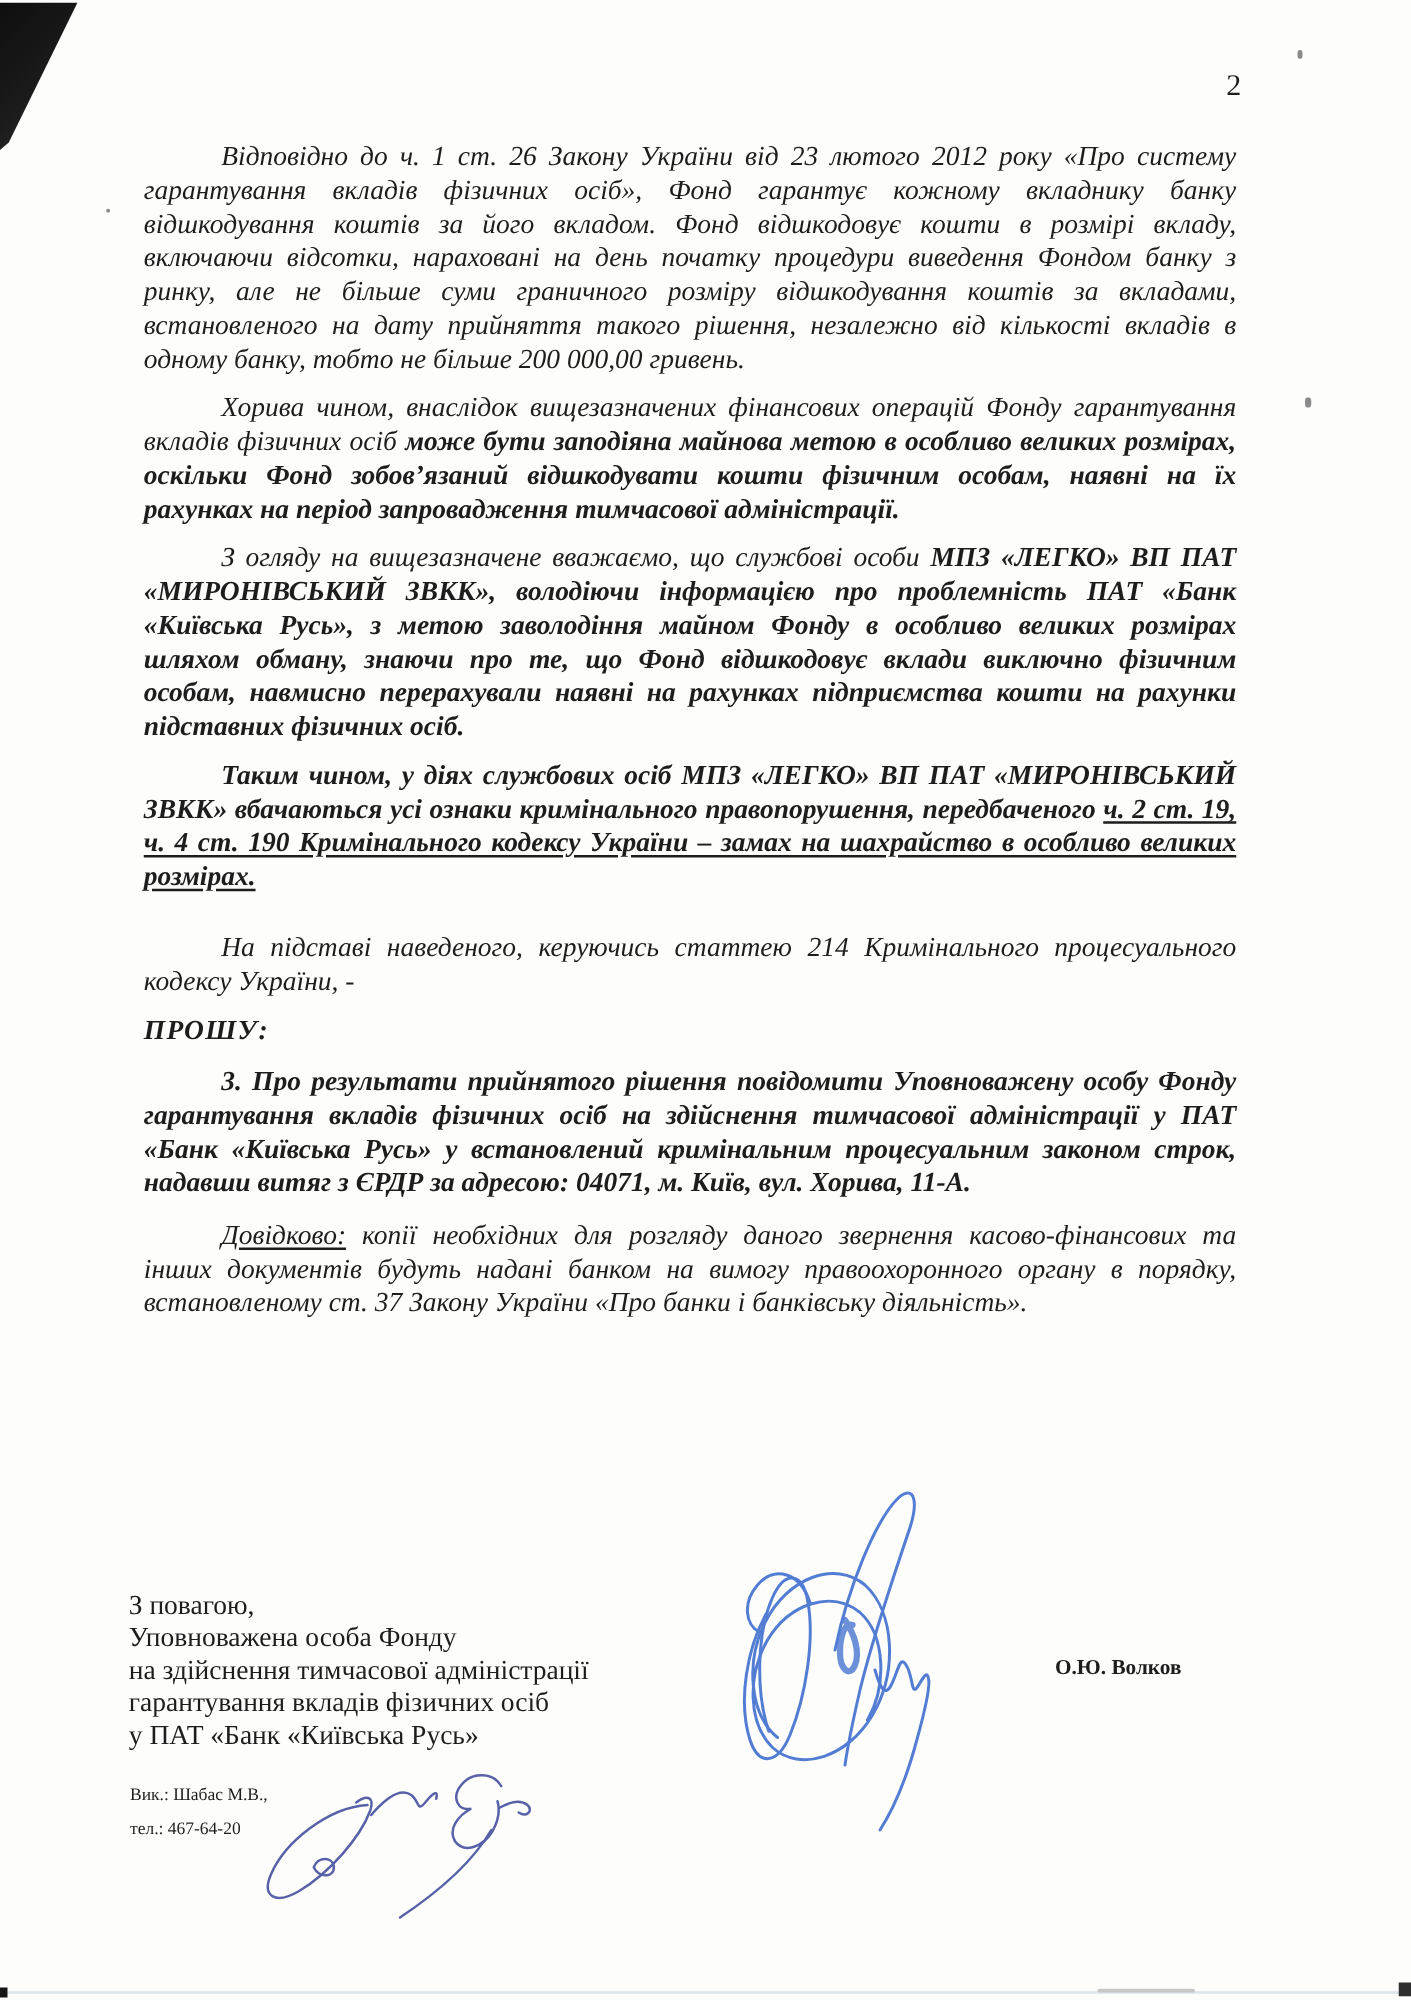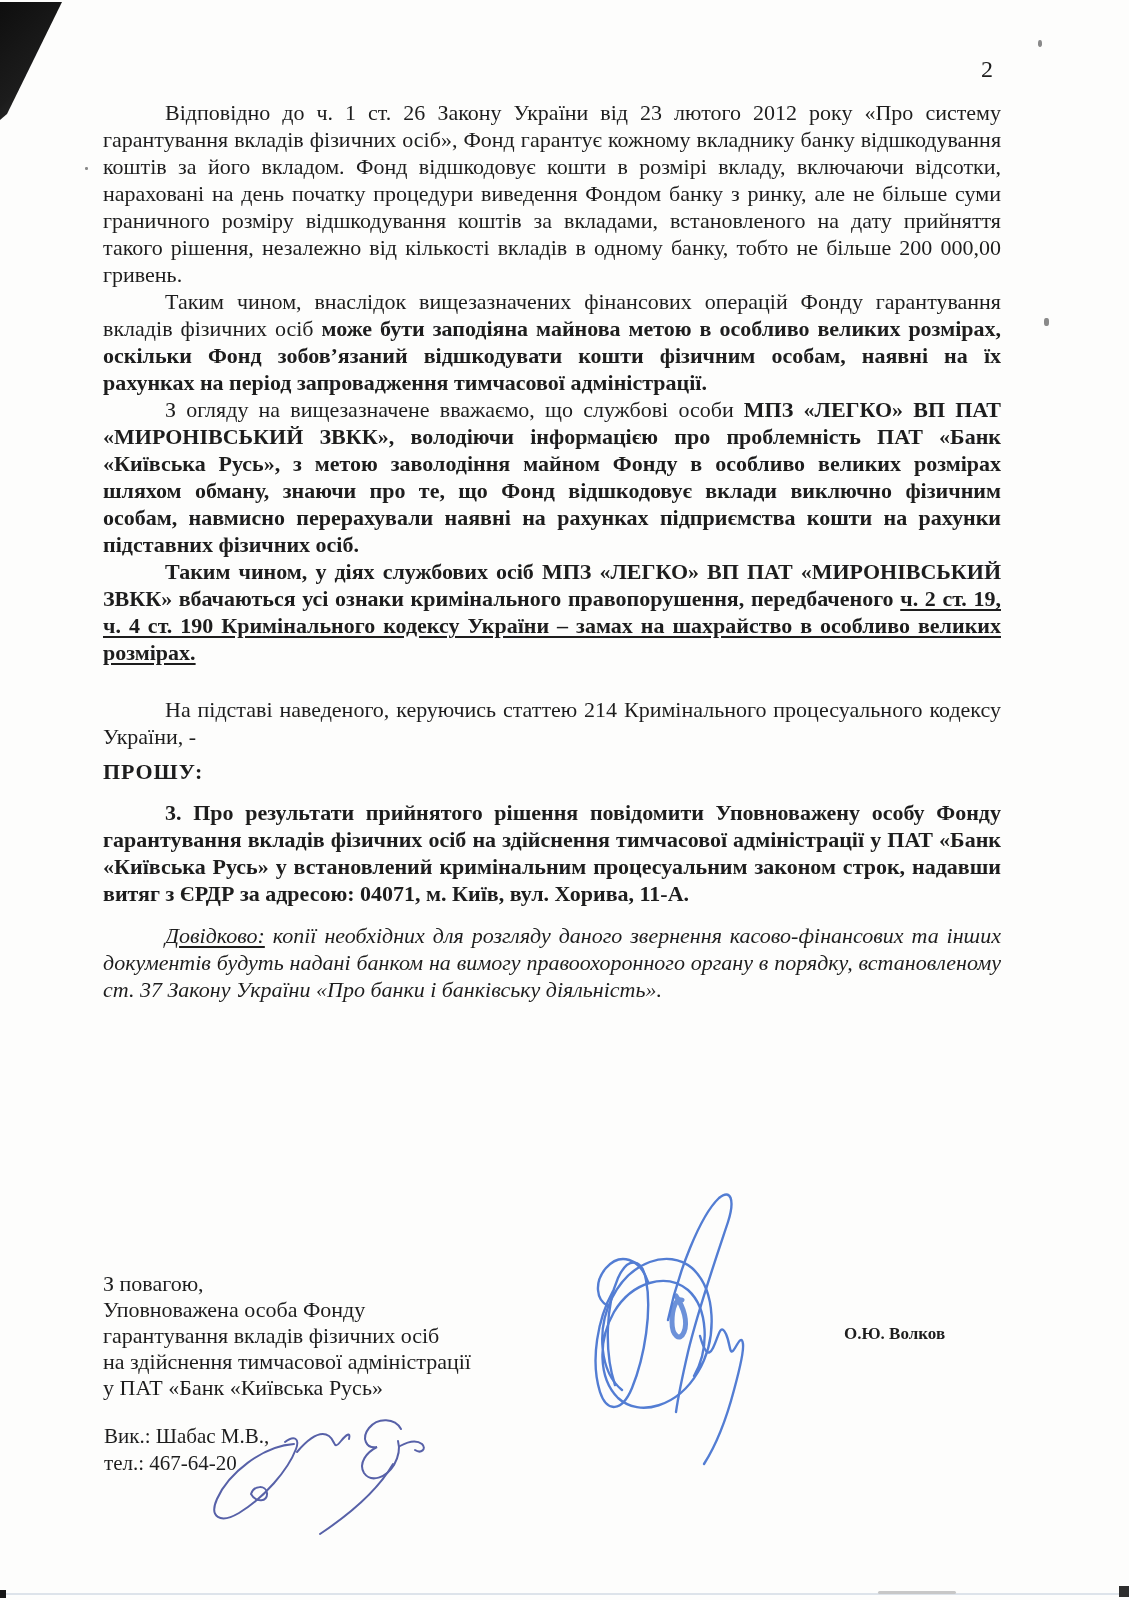--- a/index.html
+++ b/index.html
@@ -20,69 +20,69 @@
   .bottom-smudge{position:absolute;left:878px;top:1591px;width:78px;height:3px;background:#c7c7c7;border-radius:2px;}
   .bottom-tick-left{position:absolute;left:0;top:1590px;width:6px;height:8px;background:#161616;}
   .bottom-tick-right{position:absolute;left:1119px;top:1586px;width:10px;height:11px;background:#2e2e2e;}
 
   .page-number{position:absolute;left:981px;top:56px;font-size:24px;}
 
   .content{
     position:absolute;left:103px;top:99px;width:898px;
     font-size:22px;line-height:27px;text-align:justify;
   }
-  .content p{margin:0;text-indent:62px;}
+  .content p{margin:12px;text-indent:62px;font-style:italic;}
   .b{font-weight:bold;}
   .u{text-decoration:underline;text-underline-offset:3px;}
   .gap-before{margin-top:30px !important;}
   .heading{text-align:left;text-indent:0 !important;font-weight:bold;margin-top:8px !important;letter-spacing:1px;}
   .item{font-weight:bold;margin-top:14px !important;}
   .note{font-style:italic;margin-top:15px !important;}
 
   .sig-block{position:absolute;left:103px;top:1271px;font-size:22px;line-height:26px;}
   .sig-block p{margin:0;}
   .sig-title{font-weight:normal;}
   .sig-name{position:absolute;left:844px;top:1324px;font-size:17px;font-weight:bold;}
-  .footer{position:absolute;left:104px;top:1423px;font-size:21px;line-height:27px;}
+  .footer{position:absolute;left:104px;top:1423px;font-size:14px;line-height:27px;}
   .footer p{margin:0;}
 
   .ink{position:absolute;left:0;top:0;width:1129px;height:1600px;pointer-events:none;}
 </style>
 </head>
 <body>
 
 <div class="page">
 
   <div class="corner-fold"></div>
 
   <div class="page-number">2</div>
 
   <div class="content">
     <p><span>Відповідно до ч. 1 ст. 26 Закону України від 23 лютого 2012 року «Про систему гарантування вкладів фізичних осіб», Фонд гарантує кожному вкладнику банку відшкодування коштів за його вкладом. Фонд відшкодовує кошти в розмірі вкладу, включаючи відсотки, нараховані на день початку процедури виведення Фондом банку з ринку, але не більше суми граничного розміру відшкодування коштів за вкладами, встановленого на дату прийняття такого рішення, незалежно від кількості вкладів в одному банку, тобто не більше 200 000,00 гривень.</span></p>
 
-    <p><span>Таким чином, внаслідок вищезазначених фінансових операцій Фонду гарантування вкладів фізичних осіб </span><span class="b">може бути заподіяна майнова метою в особливо великих розмірах, оскільки Фонд зобов’язаний відшкодувати кошти фізичним особам, наявні на їх рахунках на період запровадження тимчасової адміністрації.</span></p>
+    <p><span>Хорива чином, внаслідок вищезазначених фінансових операцій Фонду гарантування вкладів фізичних осіб </span><span class="b">може бути заподіяна майнова метою в особливо великих розмірах, оскільки Фонд зобов’язаний відшкодувати кошти фізичним особам, наявні на їх рахунках на період запровадження тимчасової адміністрації.</span></p>
 
     <p><span>З огляду на вищезазначене вважаємо, що службові особи </span><span class="b">МПЗ «ЛЕГКО» ВП ПАТ «МИРОНІВСЬКИЙ ЗВКК», володіючи інформацією про проблемність ПАТ «Банк «Київська Русь», з метою заволодіння майном Фонду в особливо великих розмірах шляхом обману, знаючи про те, що Фонд відшкодовує вклади виключно фізичним особам, навмисно перерахували наявні на рахунках підприємства кошти на рахунки підставних фізичних осіб.</span></p>
 
     <p><span class="b">Таким чином, у діях службових осіб МПЗ «ЛЕГКО» ВП ПАТ «МИРОНІВСЬКИЙ ЗВКК» вбачаються усі ознаки кримінального правопорушення, передбаченого </span><span class="b u">ч. 2 ст. 19, ч. 4 ст. 190 Кримінального кодексу України – замах на шахрайство в особливо великих розмірах.</span></p>
 
     <p class="gap-before"><span>На підставі наведеного, керуючись статтею 214 Кримінального процесуального кодексу України, -</span></p>
 
     <p class="heading">ПРОШУ:</p>
 
     <p class="item">3. Про результати прийнятого рішення повідомити Уповноважену особу Фонду гарантування вкладів фізичних осіб на здійснення тимчасової адміністрації у ПАТ «Банк «Київська Русь» у встановлений кримінальним процесуальним законом строк, надавши витяг з ЄРДР за адресою: 04071, м. Київ, вул. Хорива, 11-А.</p>
 
     <p class="note"><span class="u">Довідково:</span><span> копії необхідних для розгляду даного звернення касово-фінансових та інших документів будуть надані банком на вимогу правоохоронного органу в порядку, встановленому ст. 37 Закону України «Про банки і банківську діяльність».</span></p>
   </div>
 
   <div class="sig-block">
     <p>З повагою,</p>
     <p class="sig-title">Уповноважена особа Фонду</p>
+    <p class="sig-title">на здійснення тимчасової адміністрації</p>
     <p class="sig-title">гарантування вкладів фізичних осіб</p>
-    <p class="sig-title">на здійснення тимчасової адміністрації</p>
     <p class="sig-title">у ПАТ «Банк «Київська Русь»</p>
   </div>
 
   <div class="sig-name">О.Ю. Волков</div>
 
   <div class="footer">
     <p>Вик.: Шабас М.В.,</p>
     <p>тел.: 467-64-20</p>
   </div>
 

